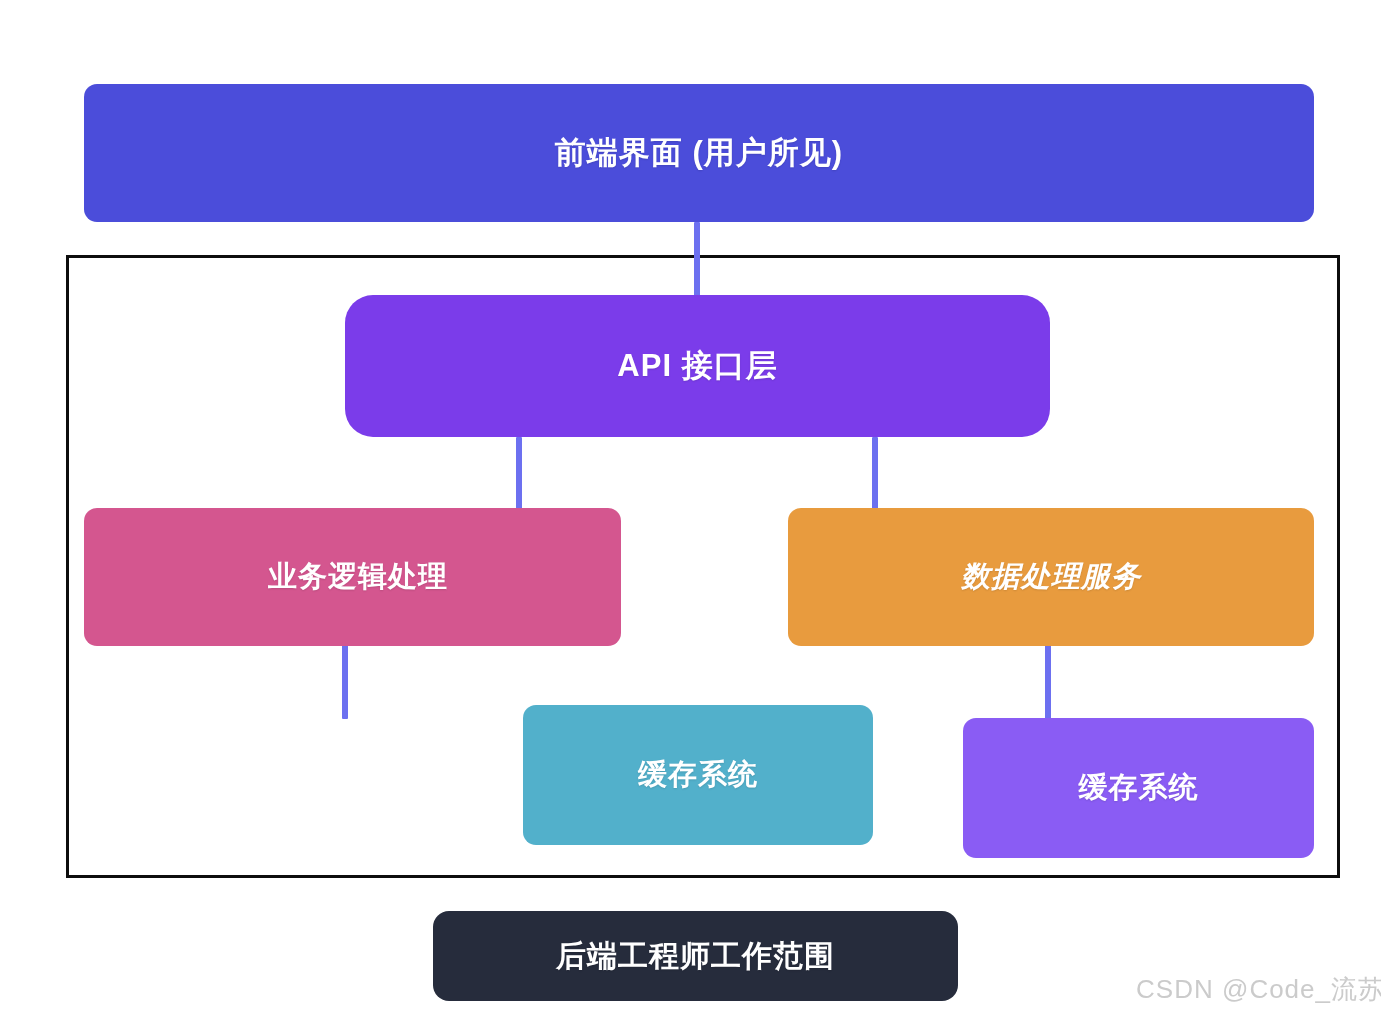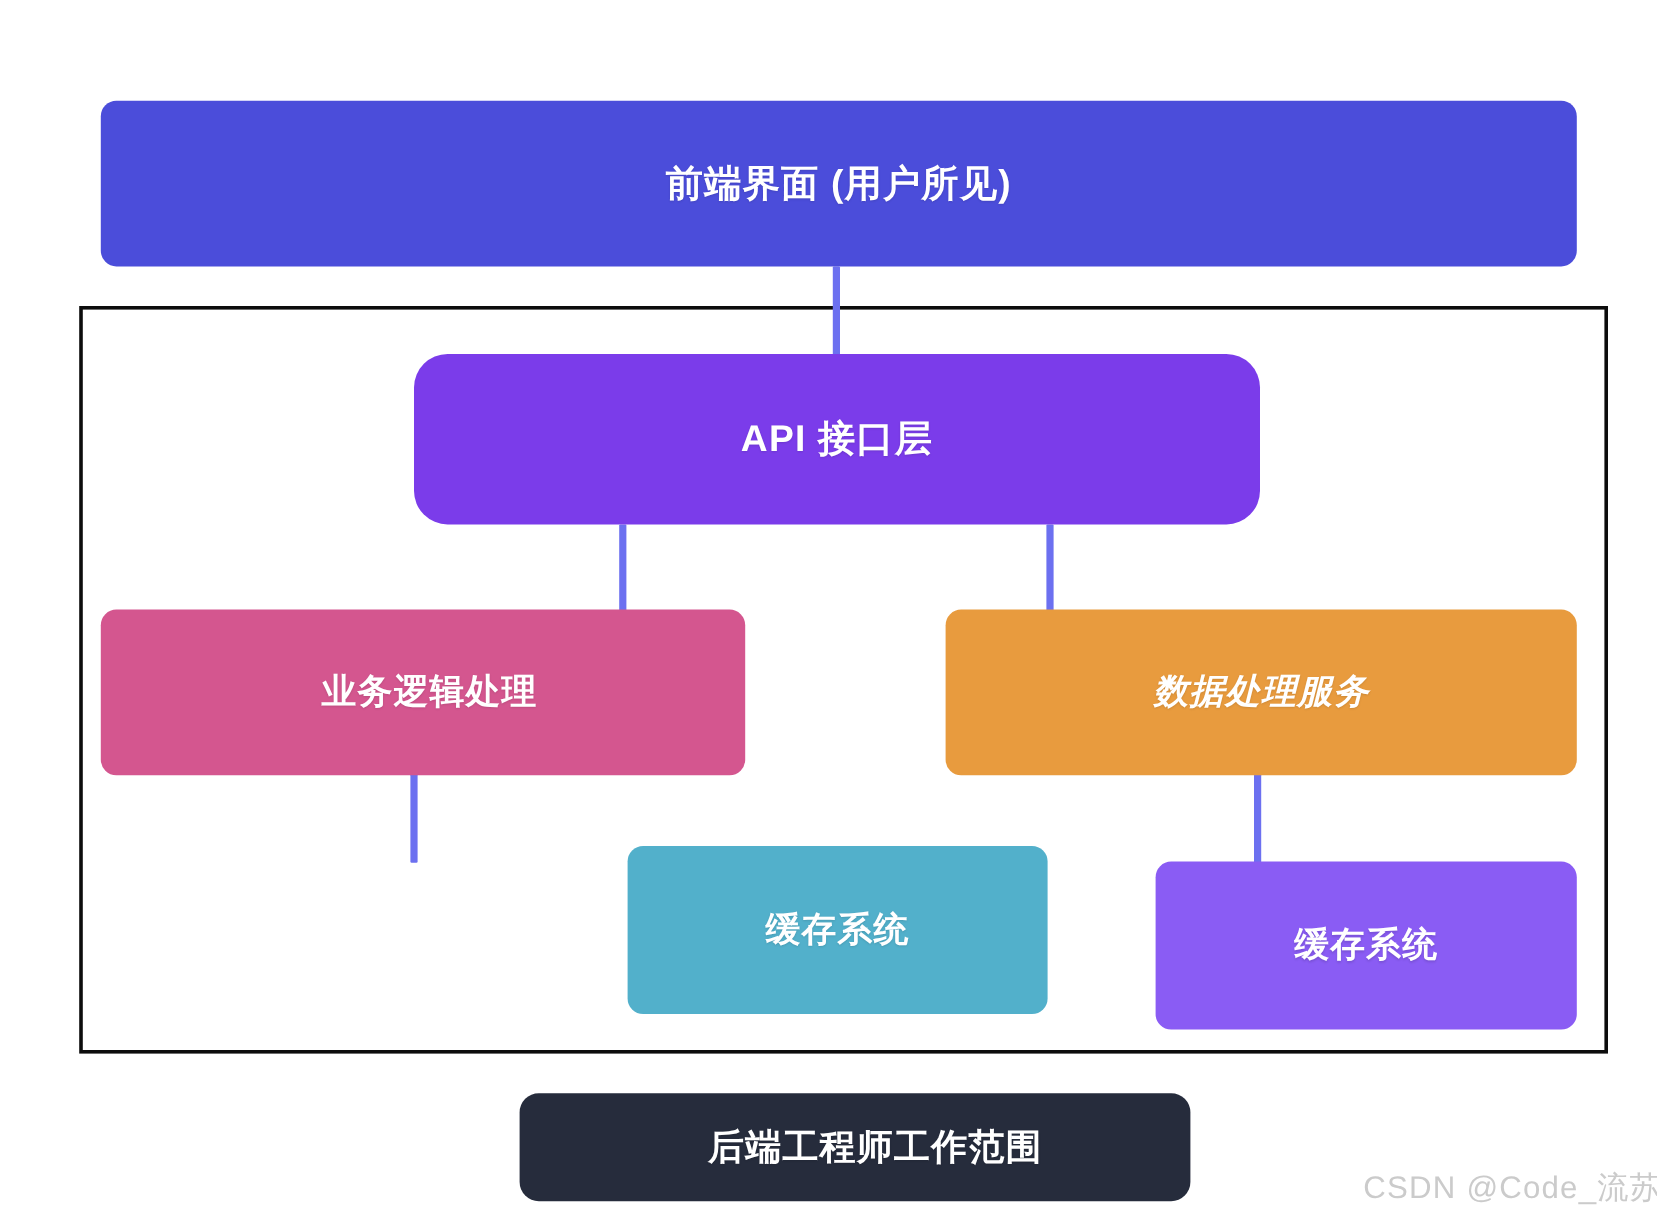--- a/index.html
+++ b/index.html
@@ -105,19 +105,19 @@
 
 
   <div class="node n-cache" style="background-color: rgb(82, 176, 203);">
     <span>缓存系统</span>
   </div>
 
   <div class="node n-queue" style="background-color: rgb(138, 92, 244);">
     <span>缓存系统</span>
   </div>
 
-  <div class="node n-scope" style="background-color: rgb(38, 44, 60); padding-left: 34px;">
+  <div class="node n-scope" style="background-color: rgb(38, 44, 60);">
     <span>后端工程师工作范围</span>
   </div>
 
   <div class="watermark">CSDN @Code_流苏</div>
 
 </div>
 
 </body></html>

